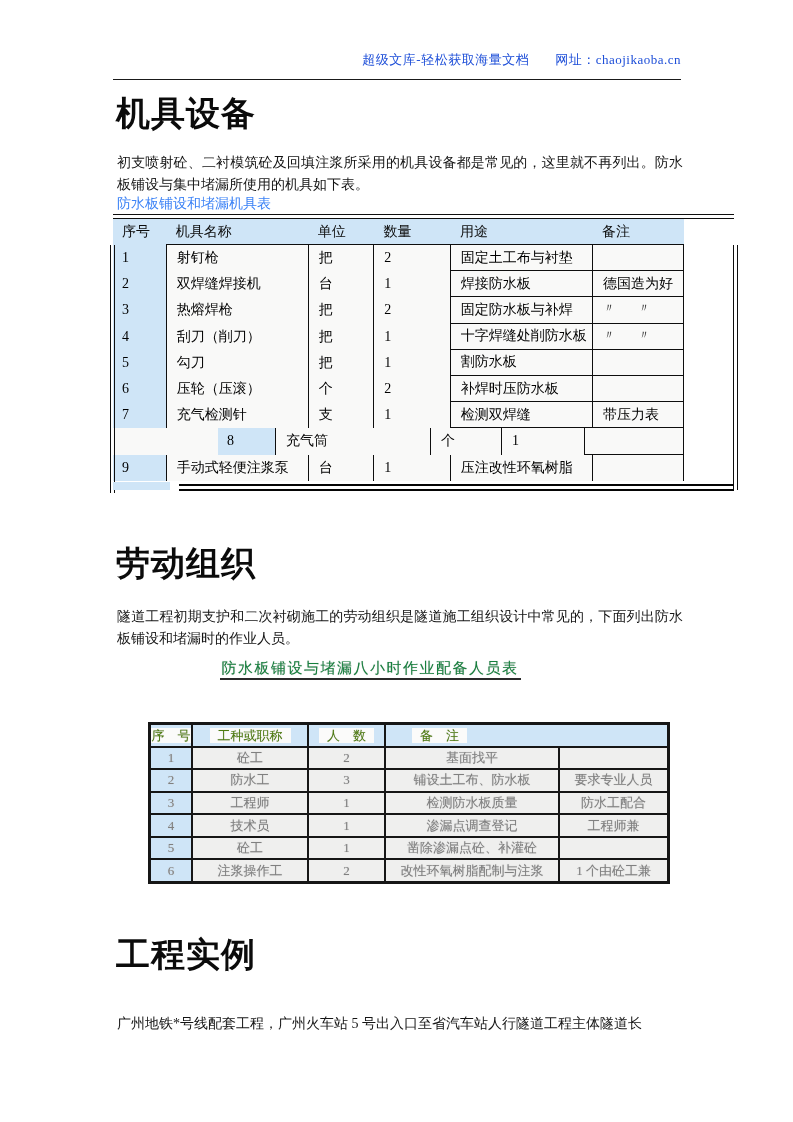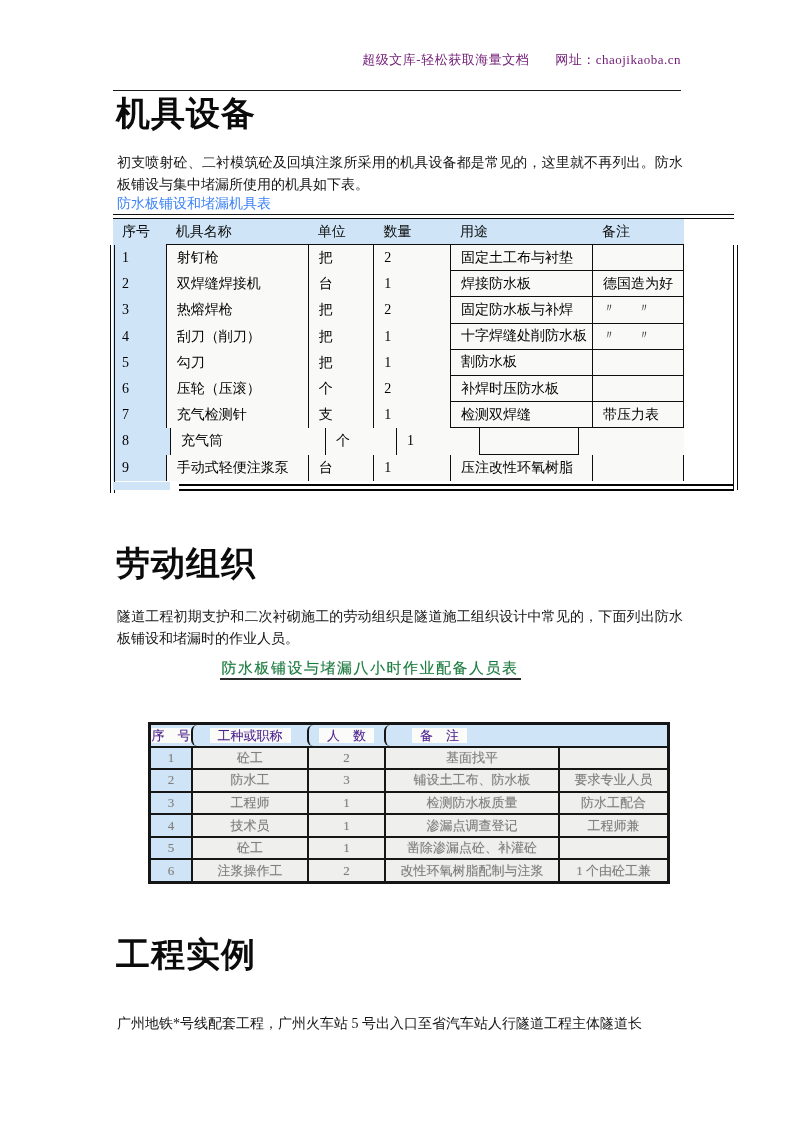--- a/index.html
+++ b/index.html
@@ -4,40 +4,40 @@
 <style>
   html,body{margin:0;padding:0;background:#e9e9e9;}
   .page{
     position:relative; width:793px; height:1122px; margin:0 auto;
     background:#ffffff; overflow:hidden;
     font-family:"Liberation Serif","DejaVu Serif",serif; color:#000;
   }
   
   .dochead{
     position:absolute; left:113px; top:51px; width:568px;
-    text-align:right; font-size:13px; color:#701a75;
-    padding-bottom:21px; border-bottom:1.5px solid #1a1a1a;
+    text-align:right; font-size:13px; color:#1d4ed8;
+    padding-bottom:10px; border-bottom:1.5px solid #1a1a1a;
     letter-spacing:0.5px;
   }
   .dochead .gap{display:inline-block; width:26px;}
   
   .h1{
     position:absolute; left:116px; font-size:34px; font-weight:700;
     letter-spacing:1px; line-height:1.15; color:#0b0b0b;
   }
   .para{
     position:absolute; left:117px; width:566px; font-size:14px;
     line-height:21.5px; color:#141414; text-align:justify;
   }
   .tcap1{position:absolute; left:117px; top:195px; font-size:14px; color:#3b82f6;}
 
   
   .t1{position:absolute; left:113px; top:214px; width:621px; height:268px;}
   .t1-topline{height:3px; border-top:1.5px solid #0e0e0e; border-bottom:1.5px solid #0e0e0e;}
-  .t1 .row{display:flex; width:571px;}
+  .t1 .row{display:flex; width:571px;justify-content:flex-end;}
   .t1-header{height:26px; background:#cfe5f7;}
   .t1-header .c{display:flex; align-items:center; font-size:14px; color:#0d0d0d;}
   .t1-header .c:not(.c0){border-bottom:1px solid #0e0e0e;}
   .t1-body .row{height:26.2px; background:#f9f9f8;}
   .t1 .c{box-sizing:border-box; padding-left:10px; display:flex; align-items:center; font-size:14px; overflow:hidden; white-space:nowrap;}
   .t1 .c0{width:57px; padding-left:9px;}
   .t1 .c1{width:155px;}
   .t1 .c2{width:71px;}
   .t1 .c3{width:83px;}
   .t1 .c4{width:155px;}
@@ -77,21 +77,21 @@
   .t2 .brow + .brow{border-top:2px solid #161616;}
   .t2 .c{box-sizing:border-box; display:flex; align-items:center; justify-content:center;
     font-size:13px; color:#808080; text-shadow:0 0 1px #bdbdbd; overflow:hidden; white-space:nowrap;}
   .t2 .k0{width:40px;}
   .t2 .k1{width:116px;}
   .t2 .k2{width:77px;}
   .t2 .k3{width:174px;}
   .t2 .k4{width:109px;}
   .t2 .k1,.t2 .k2,.t2 .k3,.t2 .k4{border-left:2px solid #161616;}
   .t2 .brow .k0{background:#cfe5f7;}
-  .t2-header .c{color:#4c1d95;border-radius:6px;}
+  .t2-header .c{color:#4d7c0f;}
   .t2-header .hl{background:#fbfbfa; padding:0 8px; line-height:15px;}
 </style>
 </head>
 <body>
 
 <div class="page">
 
   <div class="dochead">
     <span>超级文库-轻松获取海量文档</span><span class="gap"></span><span>网址：</span><span>chaojikaoba.cn</span>
   </div>

